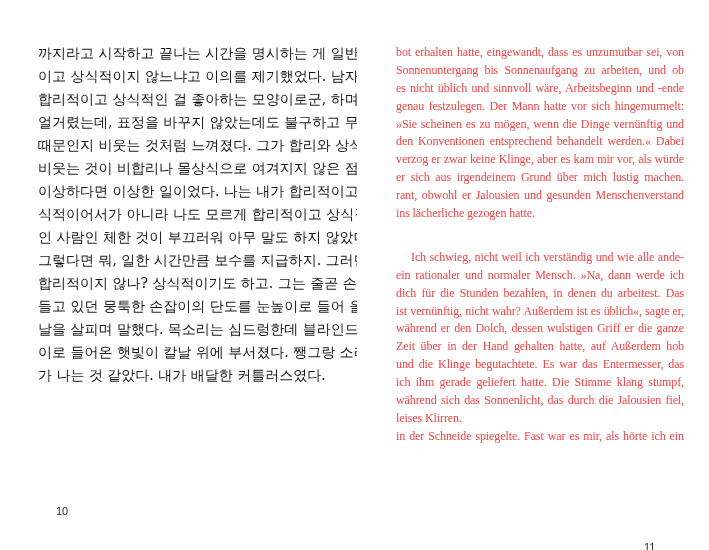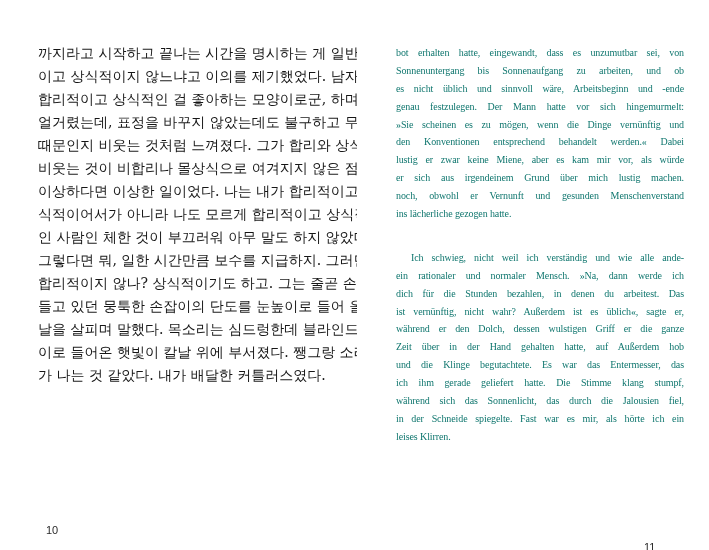--- a/index.html
+++ b/index.html
@@ -27,43 +27,43 @@
     text-align-last: justify;
     word-break: keep-all;
     white-space: nowrap;
   }
   .kline.end { text-align: right; text-align-last: left; }
 
   
   .right-text {
     position: absolute;
     left: 396px; top: 44px; width: 288px;
-    color: #0f766e;
-    font-size: 10px;
+    color: #ef4444;
+    font-size: 12px;
     letter-spacing: -0.1px;
     font-family: "Liberation Serif", serif;
   }
   .gline {
     height: 17.9px; line-height: 17.9px;
     overflow: hidden;
     text-align: justify;
     text-align-last: justify;
     white-space: nowrap;
   }
   .gline.end { text-align: left; text-align-last: left; }
   .gline.indent { text-indent: 15px; margin-top: 26px; }
 
   .pagenum {
     position: absolute;
     top: 505px;
     font-size: 11px;
     color: #2a2a2a;
     font-family: "Liberation Sans", sans-serif;
   }
-  .pagenum.left { left: 46px; margin-top: 19px; }
+  .pagenum.left { left: 56px; }
   .pagenum.right { left: 644px; margin-top: 36px; }
 </style>
 </head>
 <body>
 
 <div class="book-spread">
 
   <div class="left-text">
     <div class="kline">까지라고 시작하고 끝나는 시간을 명시하는 게 일반적</div>
     <div class="kline">이고 상식적이지 않느냐고 이의를 제기했었다. 남자는</div>
@@ -82,33 +82,33 @@
     <div class="kline end">가 나는 것 같았다. 내가 배달한 커틀러스였다.</div>
   </div>
 
   <div class="right-text">
     <div class="gline">bot erhalten hatte, eingewandt, dass es unzumutbar sei, von</div>
     <div class="gline">Sonnenuntergang bis Sonnenaufgang zu arbeiten, und ob</div>
     <div class="gline">es nicht üblich und sinnvoll wäre, Arbeitsbeginn und -ende</div>
     <div class="gline">genau festzulegen. Der Mann hatte vor sich hingemurmelt:</div>
     <div class="gline">»Sie scheinen es zu mögen, wenn die Dinge vernünftig und</div>
     <div class="gline">den Konventionen entsprechend behandelt werden.« Dabei</div>
-    <div class="gline">lustig er zwar keine Miene, aber es kam mir vor, als würde</div>
+    <div class="gline">verzog er zwar keine Klinge, aber es kam mir vor, als würde</div>
     <div class="gline">er sich aus irgendeinem Grund über mich lustig machen.</div>
-    <div class="gline">noch, obwohl er Vernunft und gesunden Menschenverstand</div>
+    <div class="gline">rant, obwohl er Jalousien und gesunden Menschenverstand</div>
     <div class="gline end">ins lächerliche gezogen hatte.</div>
     <div class="gline indent">Ich schwieg, nicht weil ich verständig und wie alle ande-</div>
     <div class="gline">ein rationaler und normaler Mensch. »Na, dann werde ich</div>
     <div class="gline">dich für die Stunden bezahlen, in denen du arbeitest. Das</div>
     <div class="gline">ist vernünftig, nicht wahr? Außerdem ist es üblich«, sagte er,</div>
     <div class="gline">während er den Dolch, dessen wulstigen Griff er die ganze</div>
     <div class="gline">Zeit über in der Hand gehalten hatte, auf Außerdem hob</div>
     <div class="gline">und die Klinge begutachtete. Es war das Entermesser, das</div>
     <div class="gline">ich ihm gerade geliefert hatte. Die Stimme klang stumpf,</div>
     <div class="gline">während sich das Sonnenlicht, das durch die Jalousien fiel,</div>
+    <div class="gline end">leises Klirren.</div>
     <div class="gline">in der Schneide spiegelte. Fast war es mir, als hörte ich ein</div>
-    <div class="gline end">leises Klirren.</div>
   </div>
 
   <div class="pagenum left">10</div>
   <div class="pagenum right">11</div>
 
 </div>
 
 </body></html>

